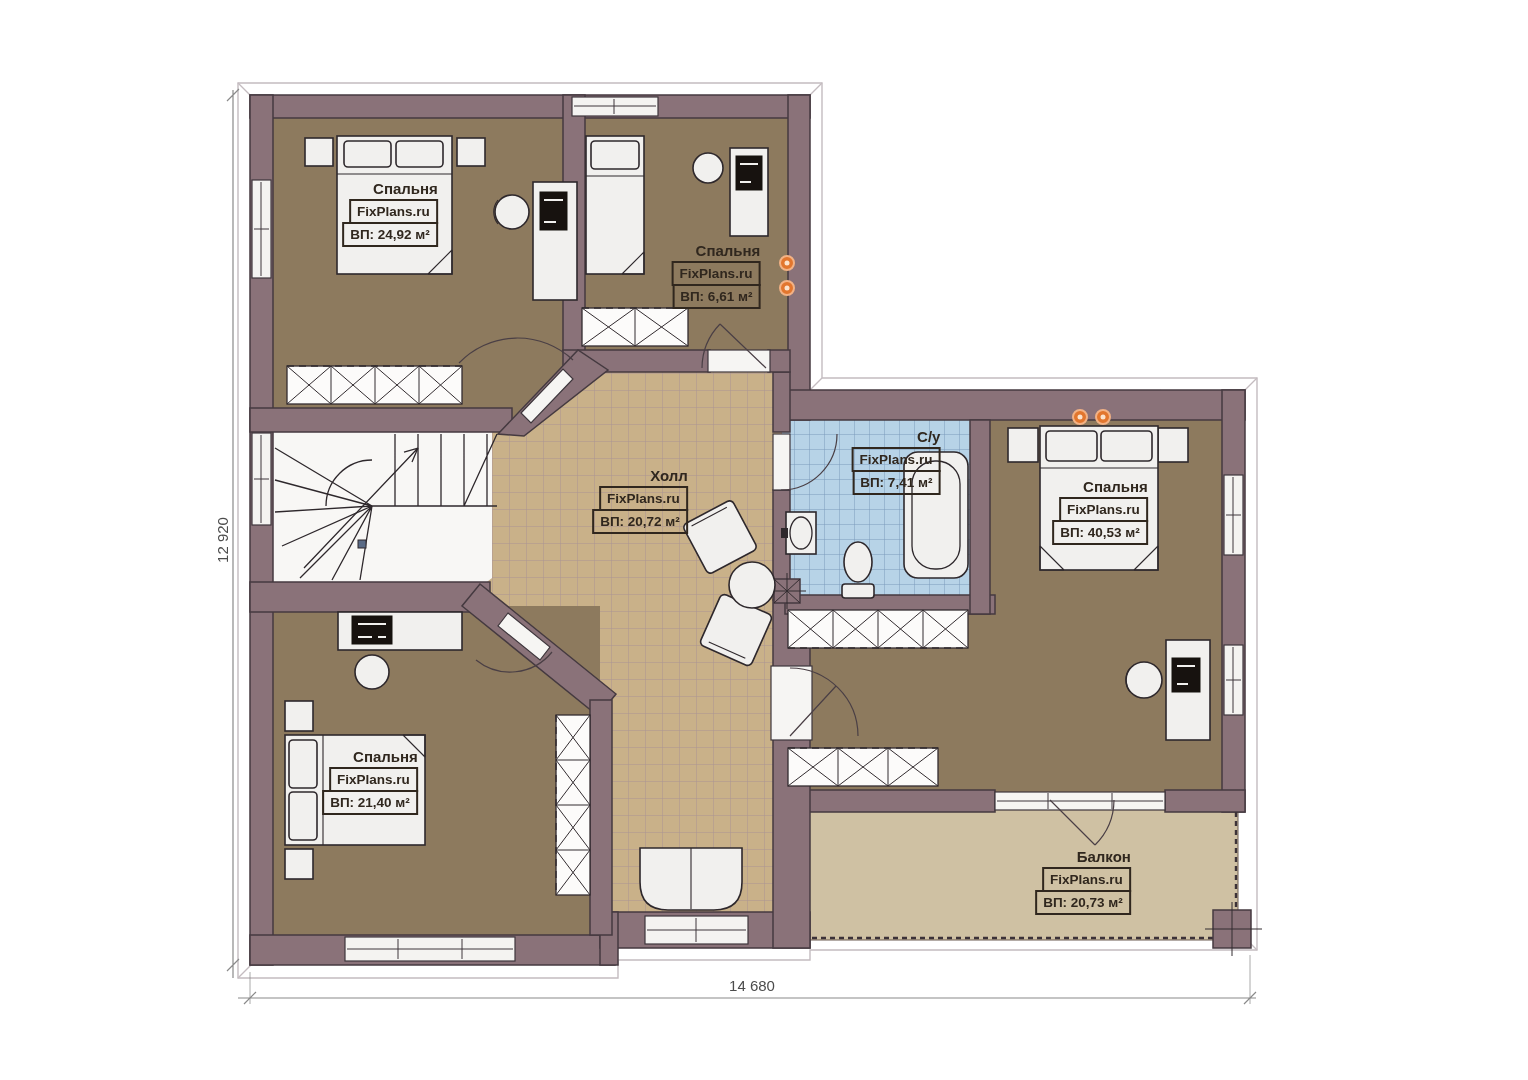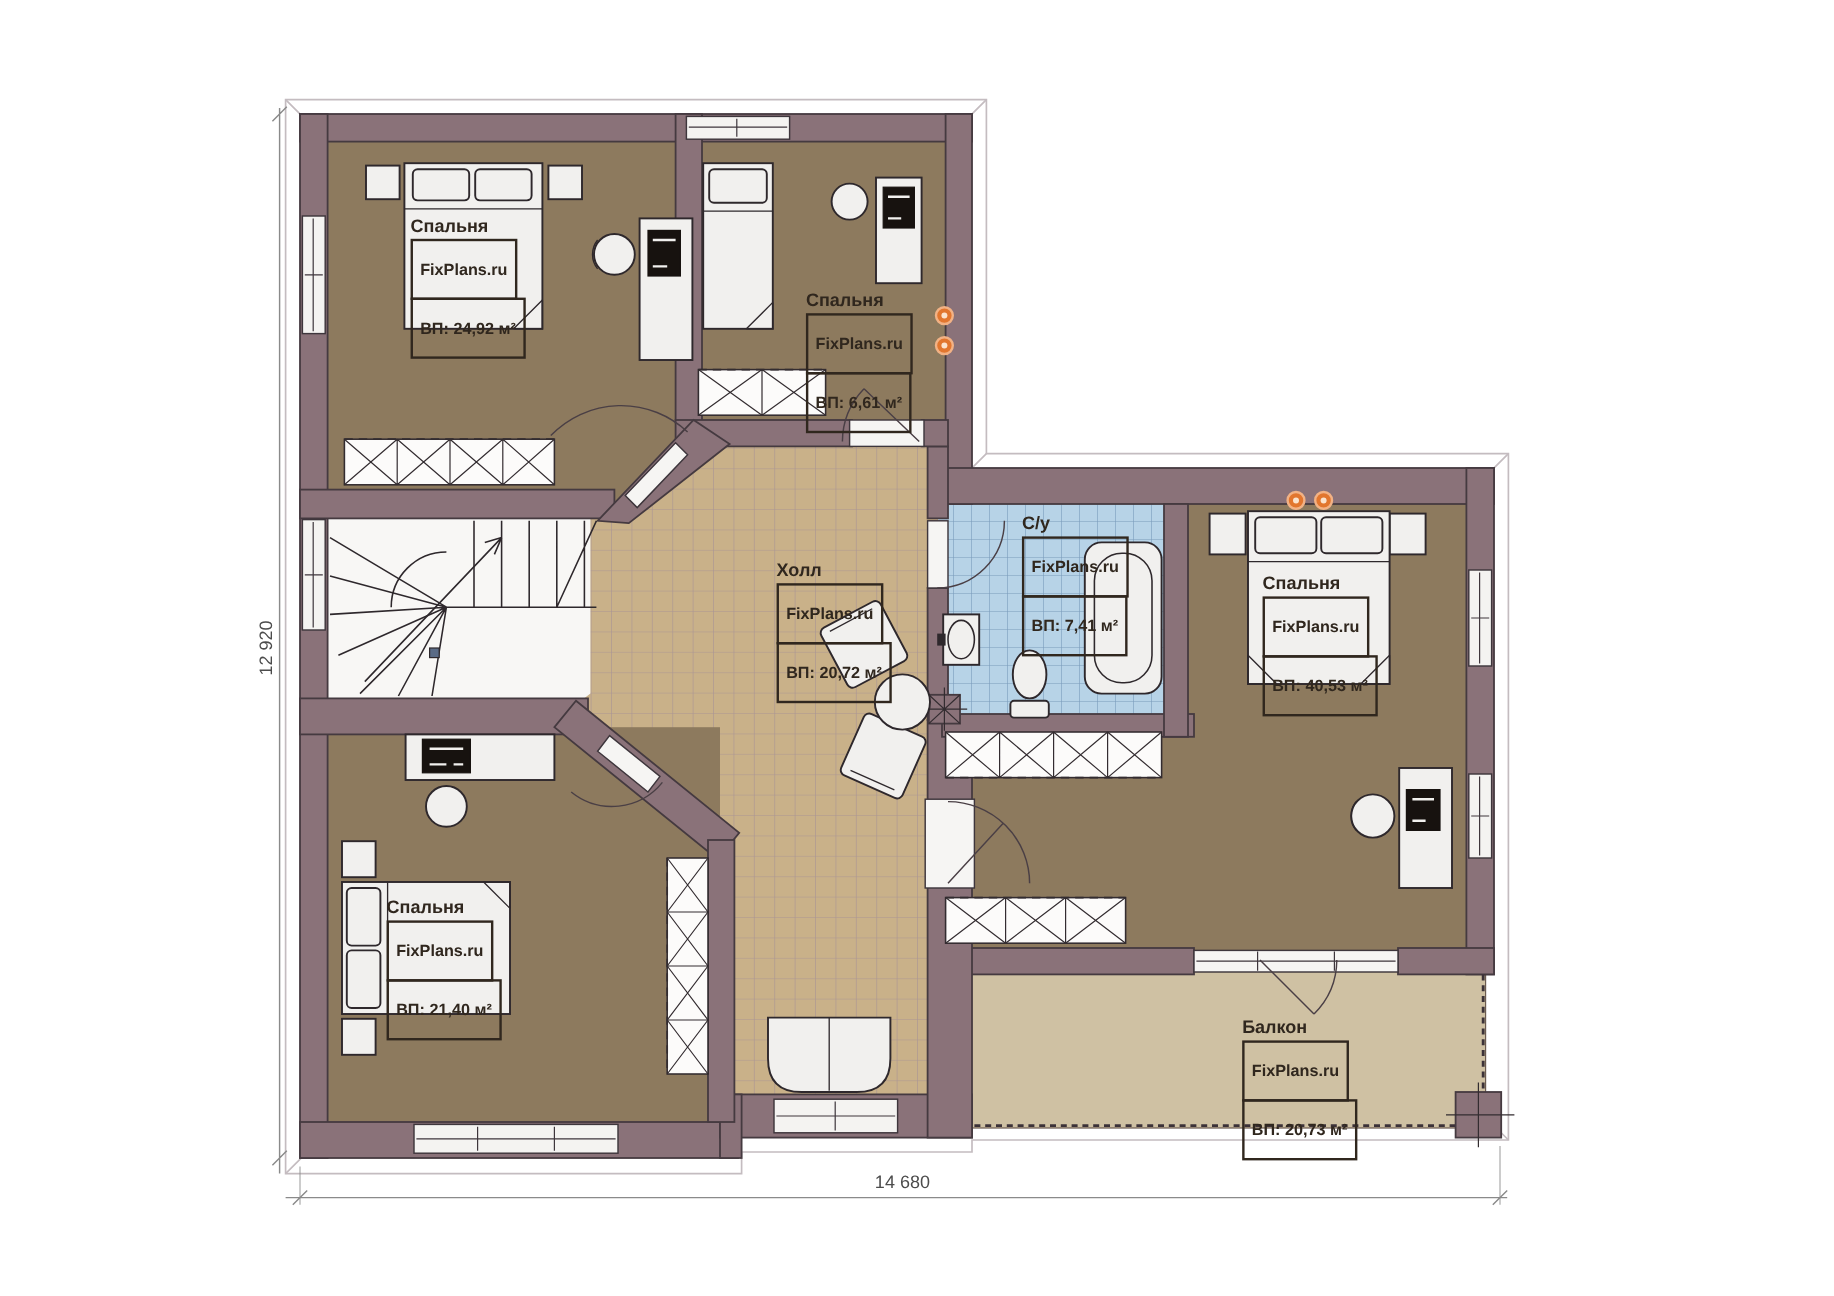--- a/index.html
+++ b/index.html
@@ -19,24 +19,24 @@
   .wrd{fill:#fcfbfa;stroke:#332c30;stroke-width:1.3;}
   .wrdx{stroke:#332c30;stroke-width:1;fill:none;}
   .dashfront{stroke:#332c30;stroke-width:1.4;fill:none;stroke-dasharray:7 5;}
   .arc{fill:none;stroke:#4a3f45;stroke-width:1.2;}
   .leaf{fill:#f6f5f3;stroke:#3e363c;stroke-width:1.2;}
   .stair{stroke:#2e282c;stroke-width:1.3;fill:none;}
   .dim{stroke:#8a8a8a;stroke-width:1.2;fill:none;}
   .overhang{stroke:#c4bcc0;stroke-width:1.4;fill:none;}
   .rail{stroke:#3c3238;stroke-width:2.4;fill:none;stroke-dasharray:5 4;}
   .room-label{position:absolute;transform:translateX(-50%);display:flex;
-     flex-direction:column;align-items:flex-start;color:#30271e;font-weight:bold;z-index:5;}
+     flex-direction:column;align-items:flex-end;color:#30271e;font-weight:bold;z-index:5;}
   .room-name{font-size:15px;margin-bottom:2px;white-space:nowrap;}
   .lbl-box{border:2px solid #30271e;font-size:13.5px;line-height:17px;
-     padding:15px 6px;white-space:nowrap;background:transparent;}
+     padding:2px 6px;white-space:nowrap;background:transparent;}
   .lbl-box + .lbl-box{margin-top:-2px;}
   .dim-label{position:absolute;font-size:15px;color:#4c4c4c;z-index:5;}
   .dim-label.vert{transform:translate(-50%,-50%) rotate(-90deg);}
   .dim-label.horiz{transform:translateX(-50%);}
 </style>
 </head>
 <body>
 
 <div class="stage">
 <svg width="1528" height="1080" viewBox="0 0 1528 1080">
@@ -323,21 +323,21 @@
   <div class="lbl-box">FixPlans.ru</div>
   <div class="lbl-box">ВП: 24,92 м²</div>
 </div>
 
 <div class="room-label" style="left:716px;top:242px">
   <div class="room-name">Спальня</div>
   <div class="lbl-box">FixPlans.ru</div>
   <div class="lbl-box">ВП: 6,61 м²</div>
 </div>
 
-<div class="room-label" style="left:695px;top:467px">
+<div class="room-label" style="left:640px;top:467px">
   <div class="room-name">Холл</div>
   <div class="lbl-box">FixPlans.ru</div>
   <div class="lbl-box">ВП: 20,72 м²</div>
 </div>
 
 <div class="room-label" style="left:896px;top:428px">
   <div class="room-name">С/у</div>
   <div class="lbl-box">FixPlans.ru</div>
   <div class="lbl-box">ВП: 7,41 м²</div>
 </div>

